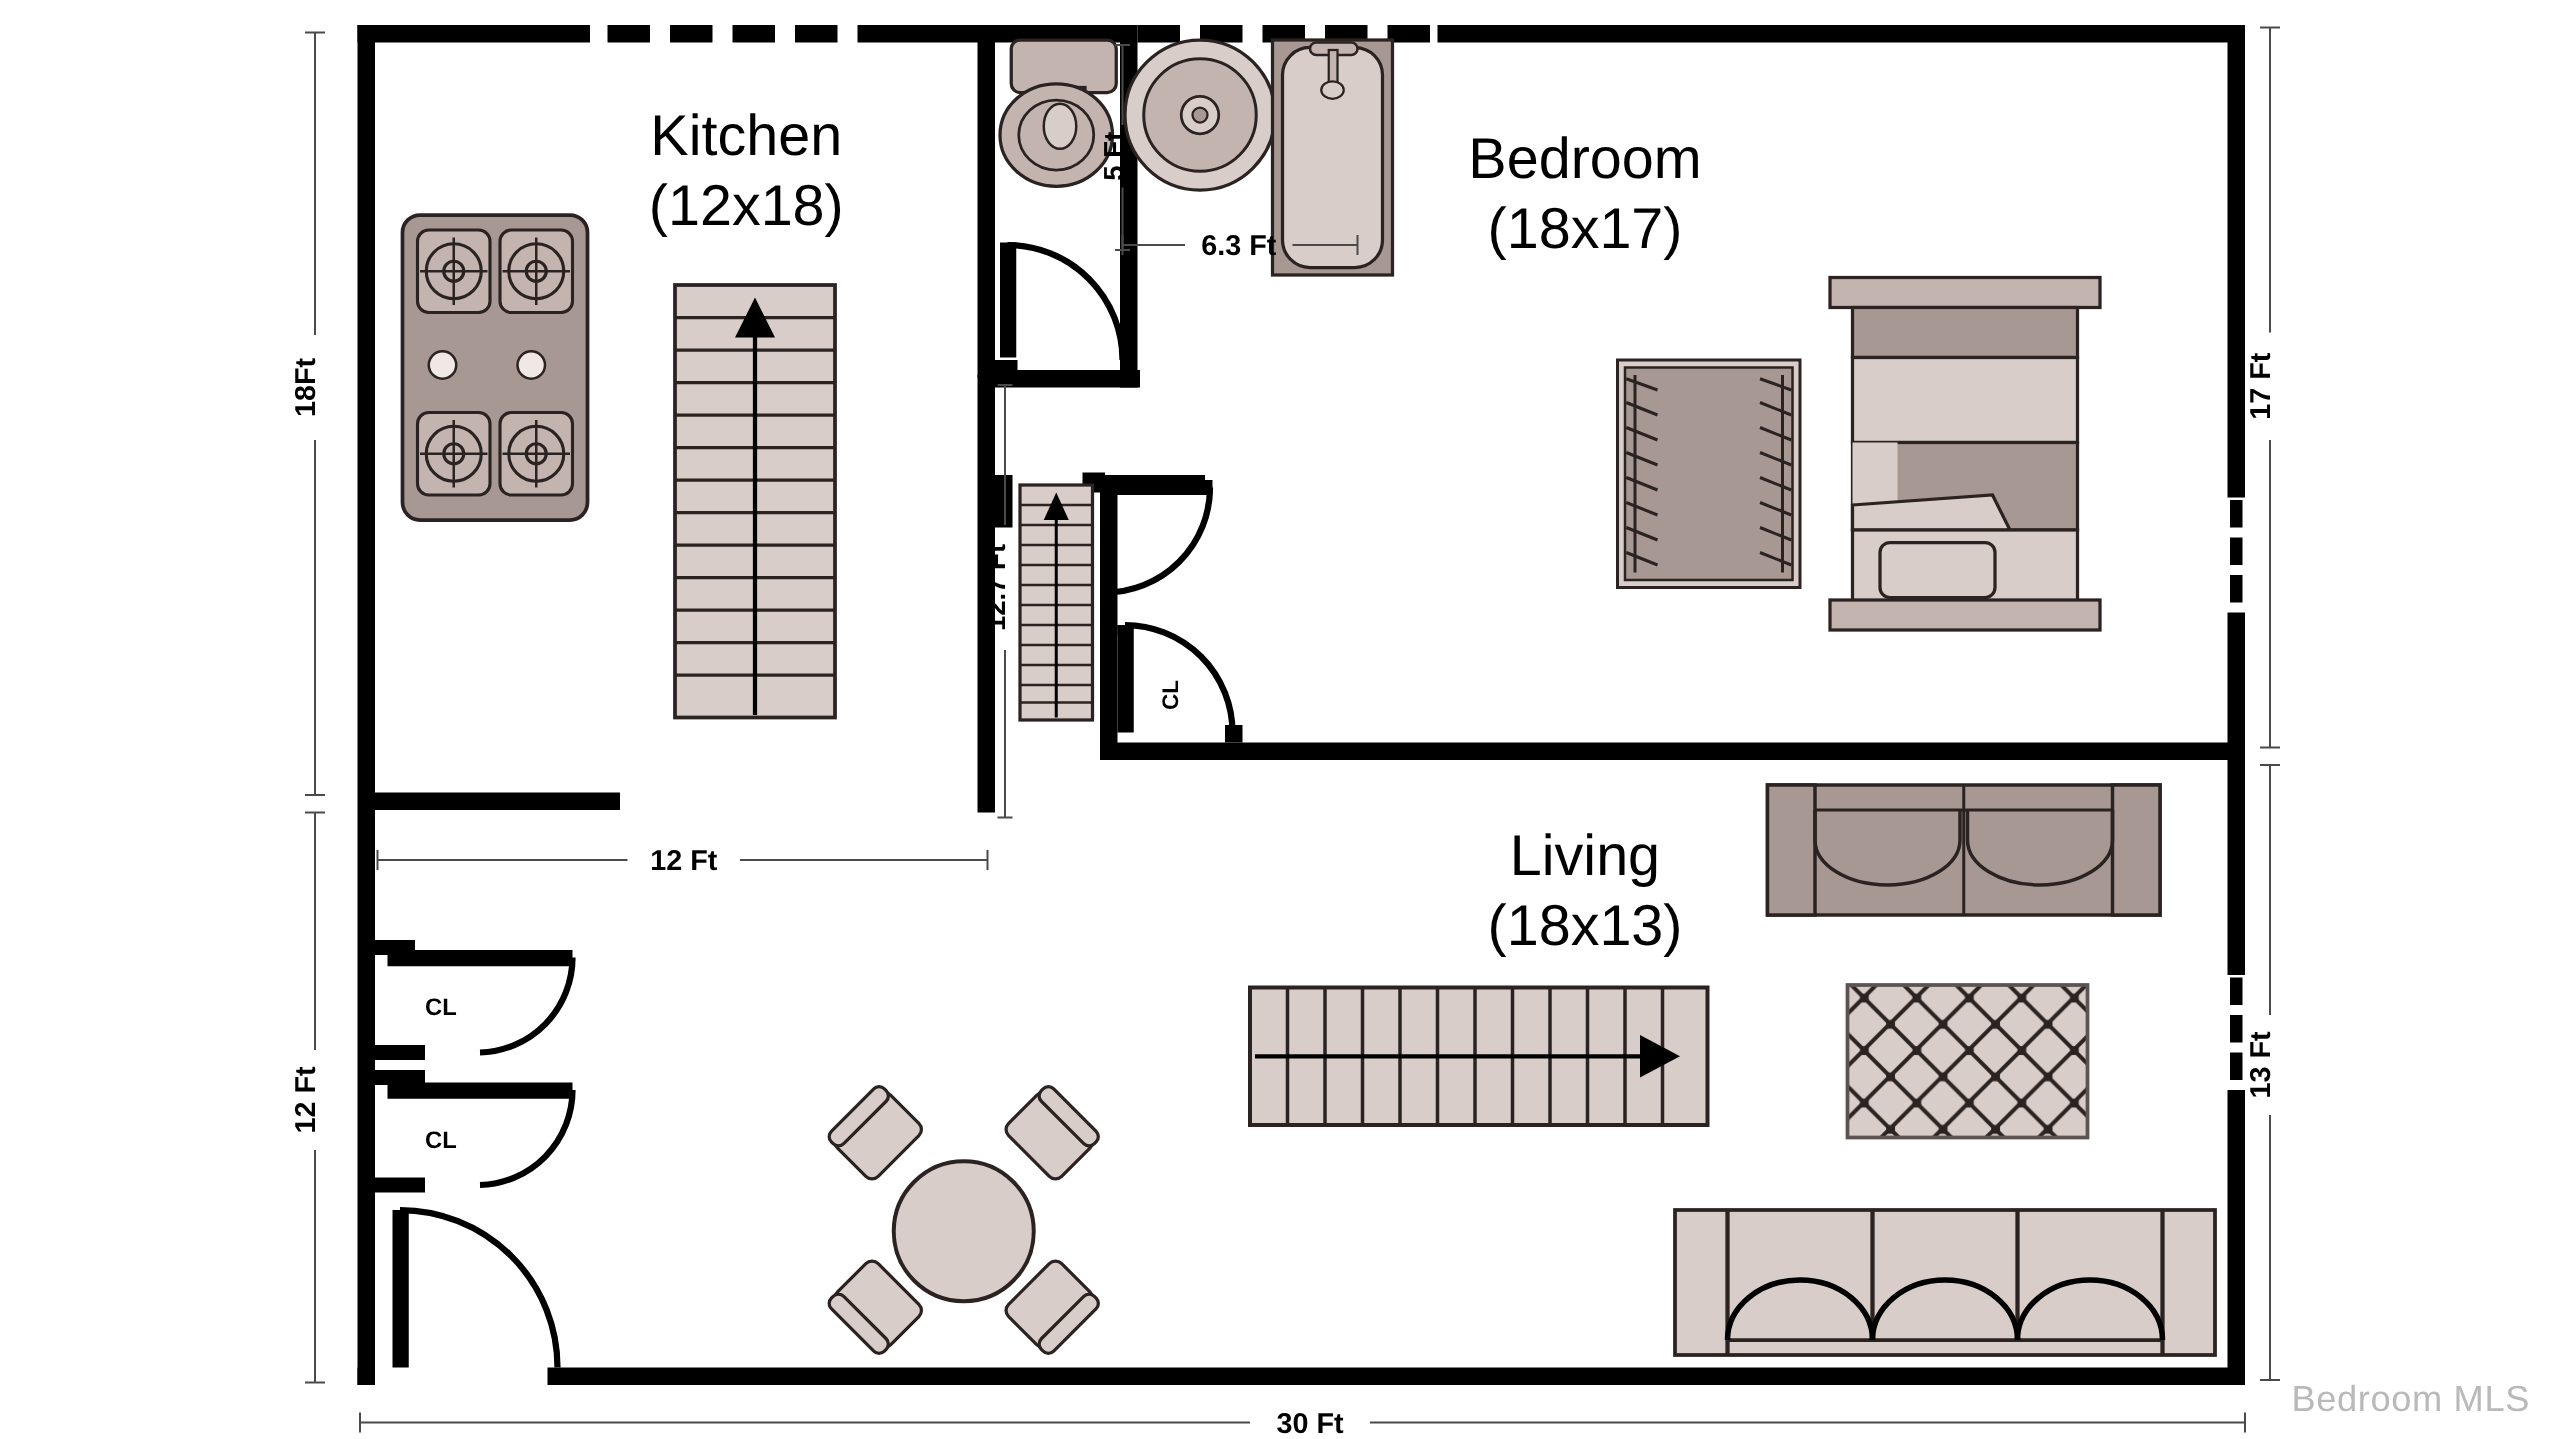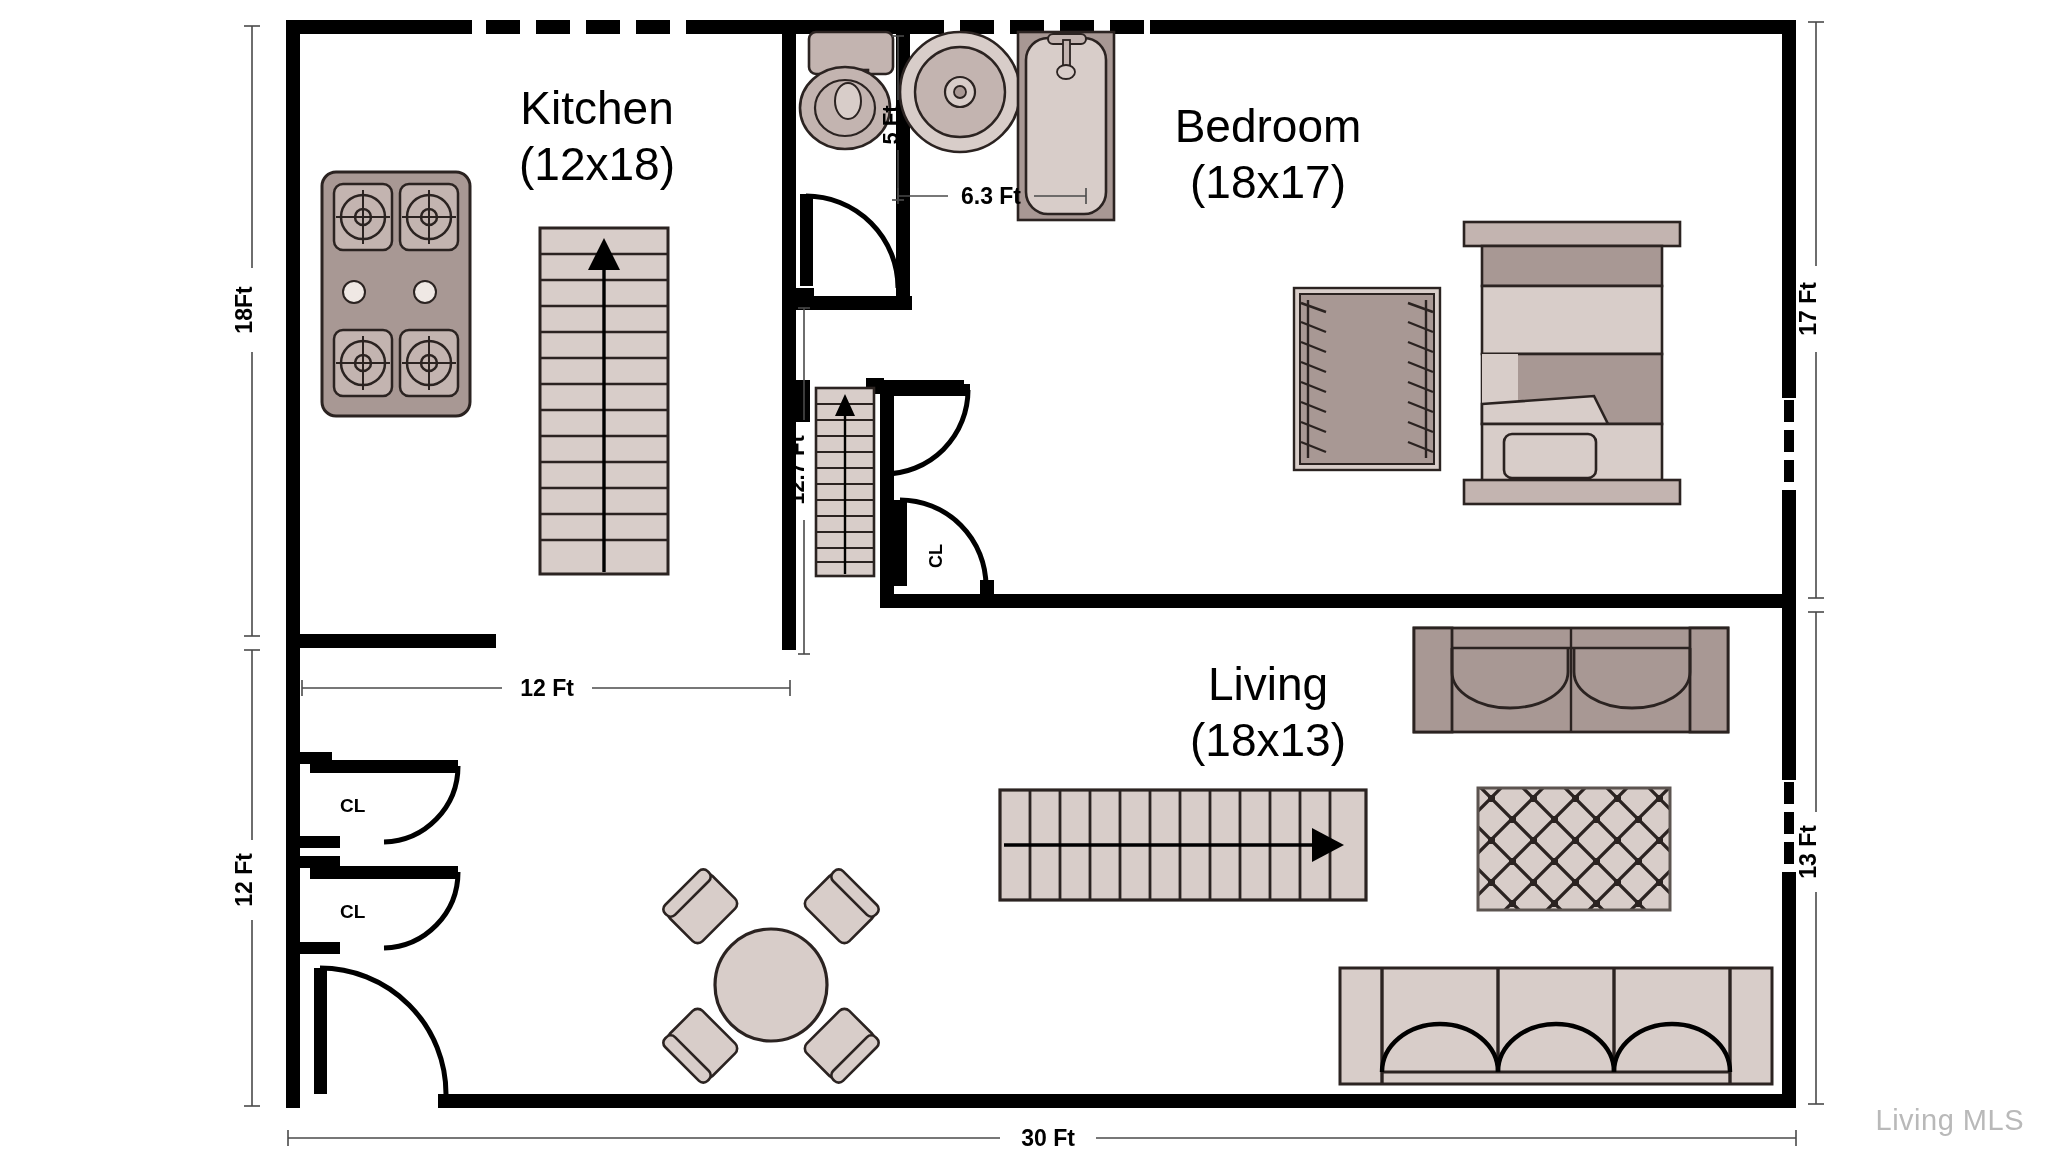--- a/index.html
+++ b/index.html
@@ -392,14 +392,14 @@
 
     <text x="1268" y="142" font-size="46">Bedroom</text>
     <text x="1268" y="198" font-size="46">(18x17)</text>
 
     <text x="1268" y="700" font-size="46">Living</text>
     <text x="1268" y="756" font-size="46">(18x13)</text>
   </g>
 
 </svg>
 
-  <div class="watermark">Living MLS</div>
+  <div class="watermark">Bedroom MLS</div>
 </div>
 
 </body></html>

